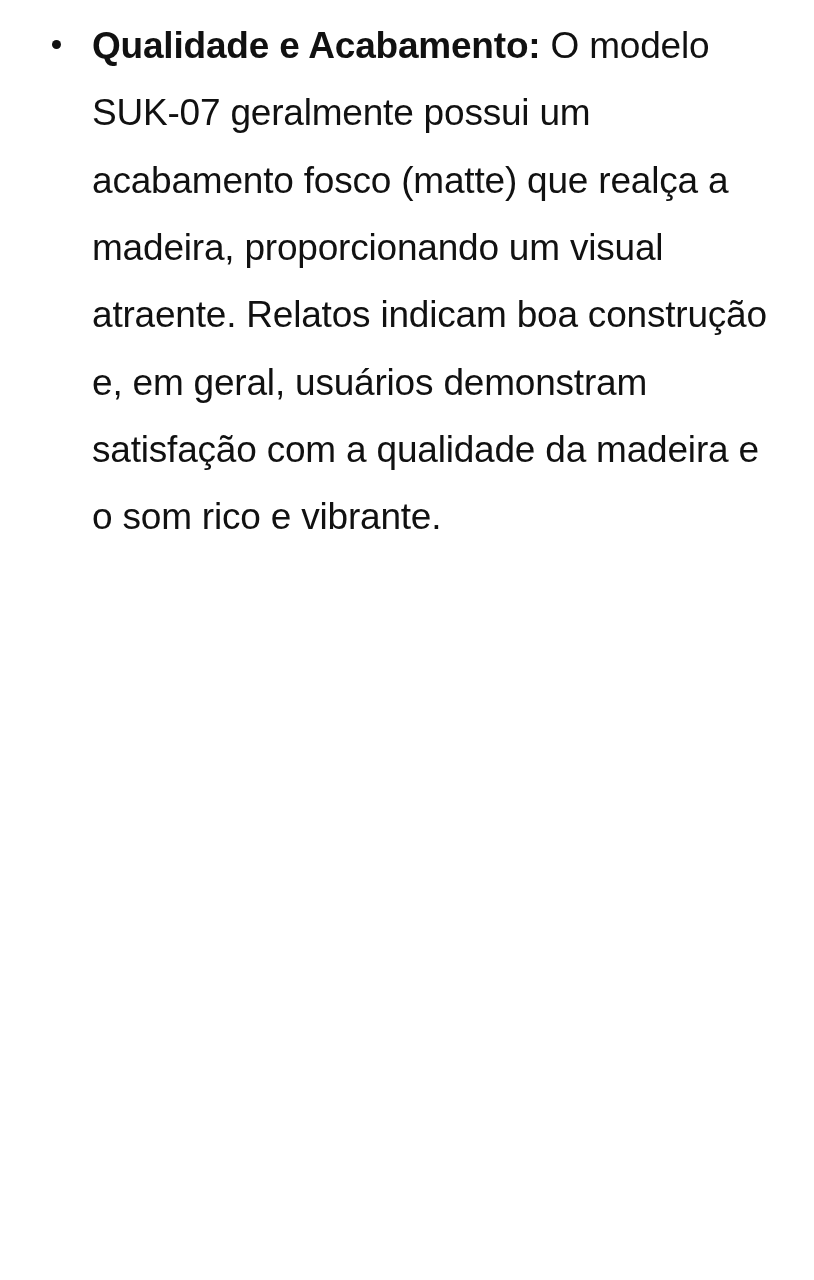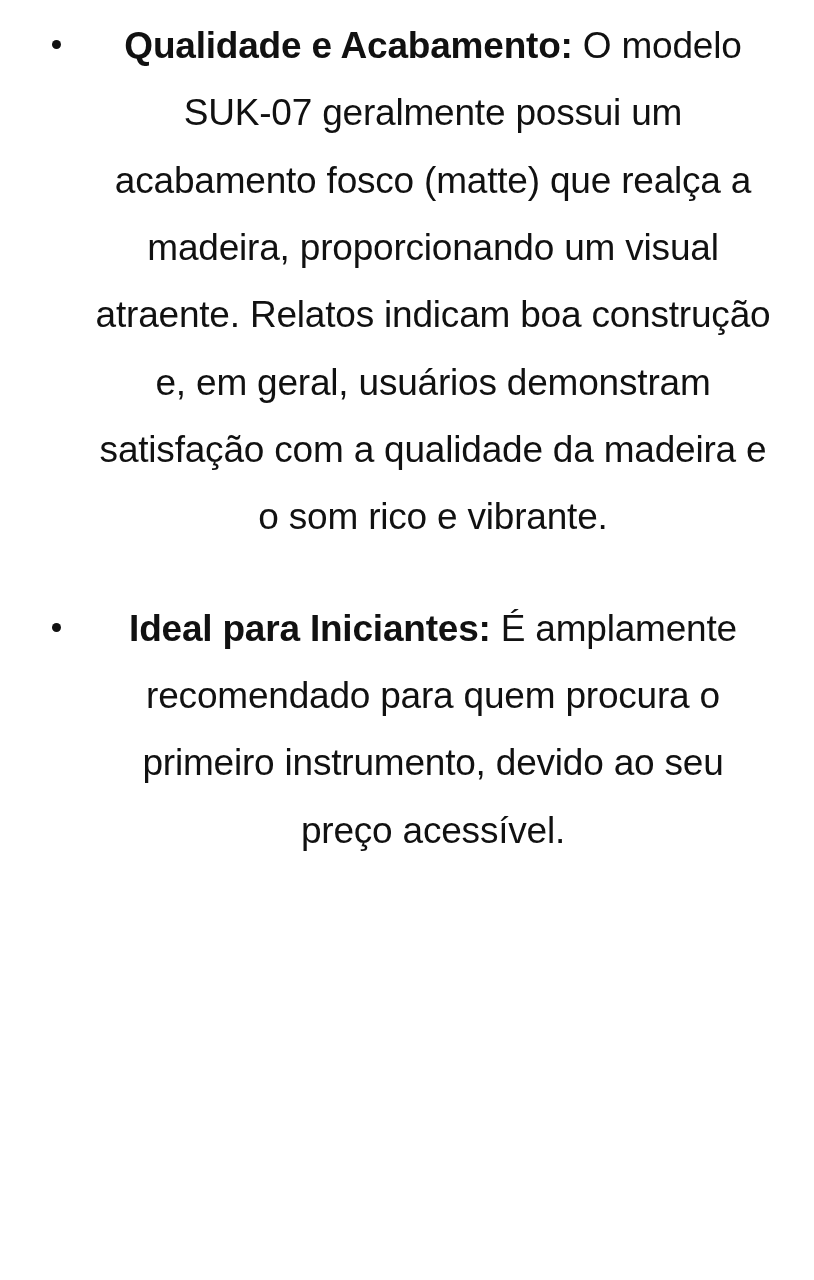--- a/index.html
+++ b/index.html
@@ -13,21 +13,20 @@
     overflow: hidden;
     font-family: "Liberation Sans", sans-serif;
     color: #1a1a1a;
   }
   .page {
     width: 814px;
     height: 1280px;
     box-sizing: border-box;
     padding: 12px 40px 16px 34px;
     background: #ffffff;
-    text-align: center;
   }
   ul.bullet-list {
     list-style: none;
     margin: 0;
     padding: 0;
   }
   li.bullet-item {
     position: relative;
     padding-left: 58px;
     margin-bottom: 44px;
@@ -57,17 +56,14 @@
   }
 </style>
 </head>
 <body>
 
 <div class="page">
   <ul class="bullet-list">
     <li class="bullet-item">
       <span class="lead">Qualidade e Acabamento:</span><span class="body-text"> O modelo SUK-07 geralmente possui um acabamento fosco (matte) que realça a madeira, proporcionando um visual atraente. Relatos indicam boa construção e, em geral, usuários demonstram satisfação com a qualidade da madeira e o som rico e vibrante.</span>
     </li>
-    <li class="bullet-item">
-      <span class="lead">Ideal para Iniciantes:</span><span class="body-text"> É amplamente recomendado para quem procura o primeiro instrumento, devido ao seu preço acessível.</span>
-    </li>
   </ul>
 </div>
 
 </body></html>

